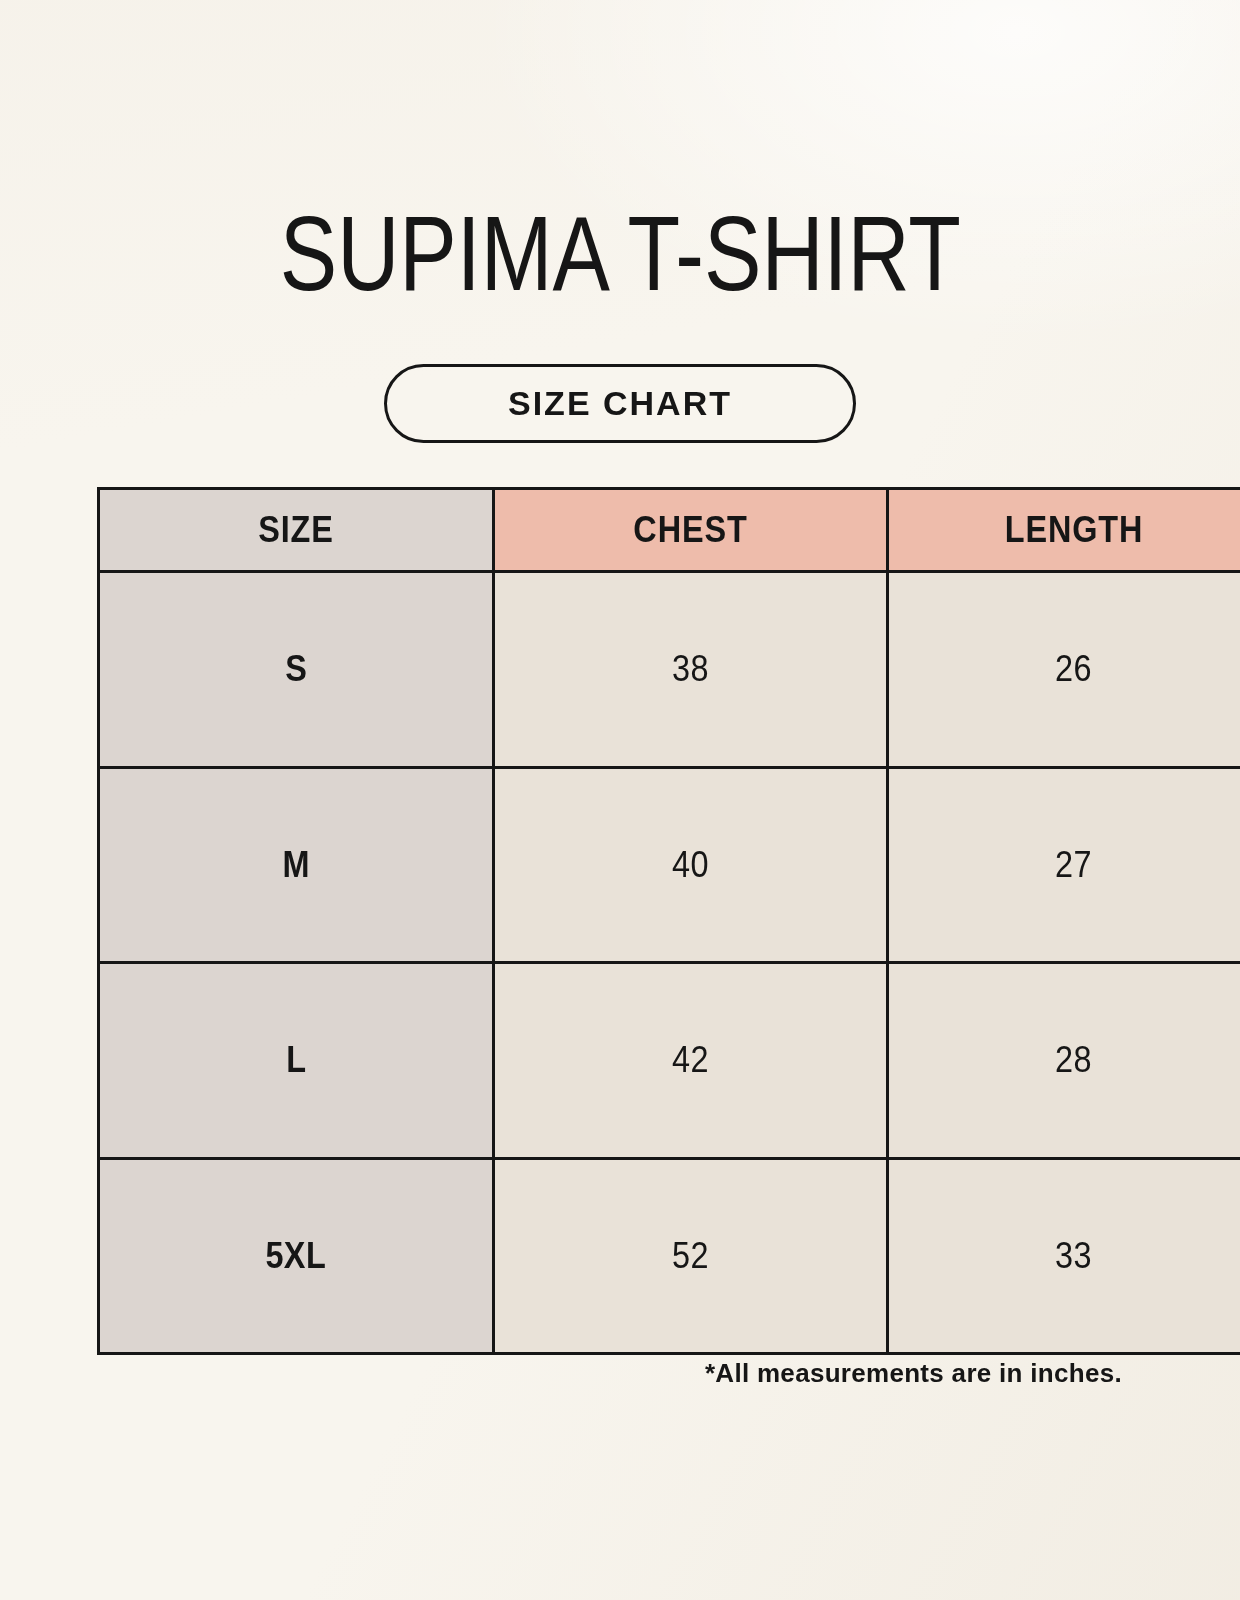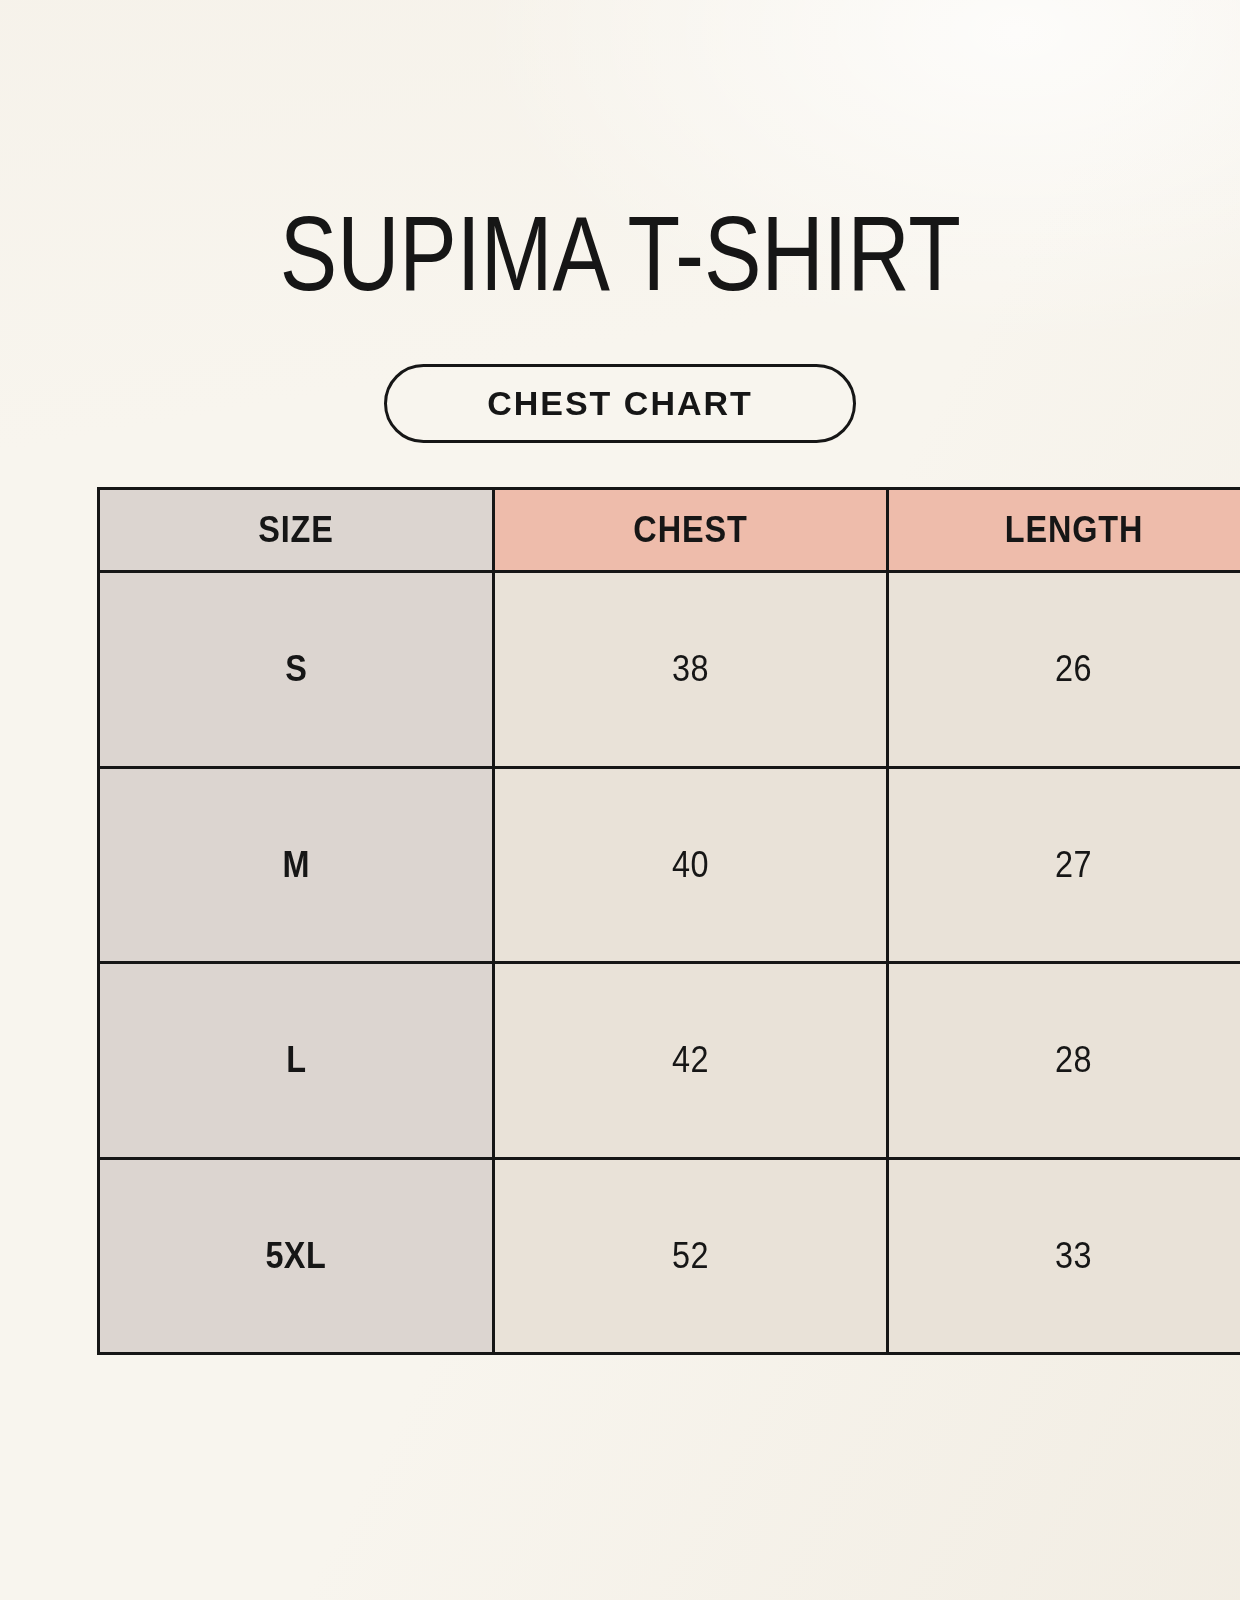--- a/index.html
+++ b/index.html
@@ -97,21 +97,21 @@
   }
 </style>
 </head>
 <body>
 
 <div class="canvas">
 
   <h1 class="title"><span class="squeeze">SUPIMA T-SHIRT</span></h1>
 
   <div class="pill">
-    <span class="pill-text">CHEST CHART</span>
+    <span class="pill-text">SIZE CHART</span>
   </div>
 
   <table class="size-table">
     <colgroup>
       <col class="c-size">
         <col class="c-chest">
         <col class="c-length">
     </colgroup>
     <thead>
       <tr>
@@ -137,14 +137,15 @@
           <td><span class="cell-text">28</span></td>
         </tr>
         <tr>
           <td class="size-col"><span class="cell-text bold">5XL</span></td>
           <td><span class="cell-text">52</span></td>
           <td><span class="cell-text">33</span></td>
         </tr>
       </tbody>
   </table>
 
+  <div class="footnote">*All measurements are in inches.</div>
 
 </div>
 
 </body></html>

